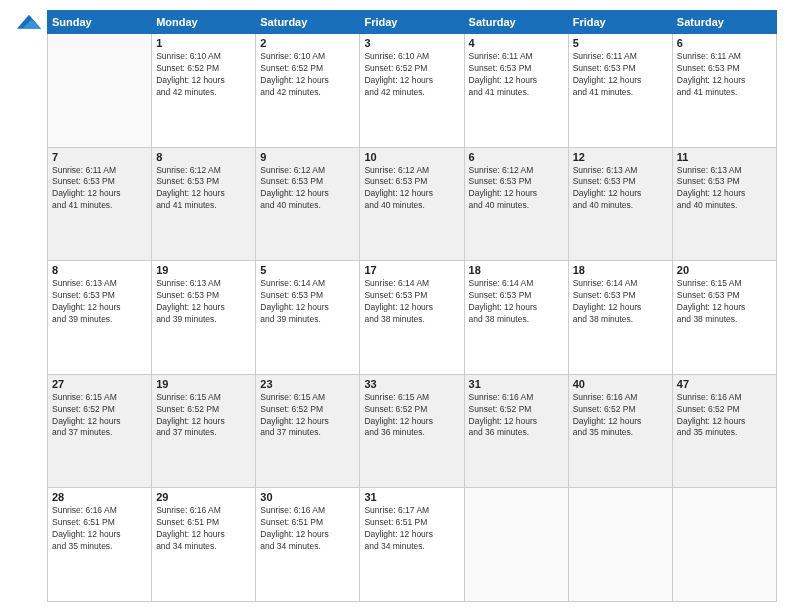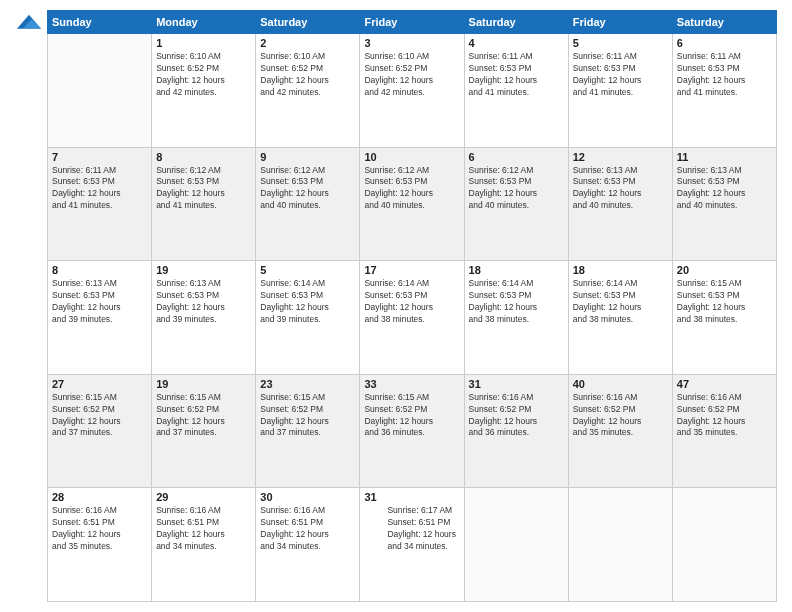--- a/index.html
+++ b/index.html
@@ -348,21 +348,21 @@
           </td>
           <td>
             <span class="day-number">30</span>
             <div class="day-info" style="white-space: pre-wrap;">Sunrise: 6:16 AM
 Sunset: 6:51 PM
 Daylight: 12 hours
 and 34 minutes.</div>
           </td>
           <td>
             <span class="day-number">31</span>
-            <div class="day-info" style="white-space: pre-wrap; margin-left: 23px;">Sunrise: 6:17 AM
+            <div class="day-info" style="white-space: pre-wrap;">Sunrise: 6:17 AM
 Sunset: 6:51 PM
 Daylight: 12 hours
 and 34 minutes.</div>
           </td>
           <td class="empty-cell"></td>
           <td class="empty-cell"></td>
           <td class="empty-cell"></td>
         </tr>
       </tbody>
   </table>

